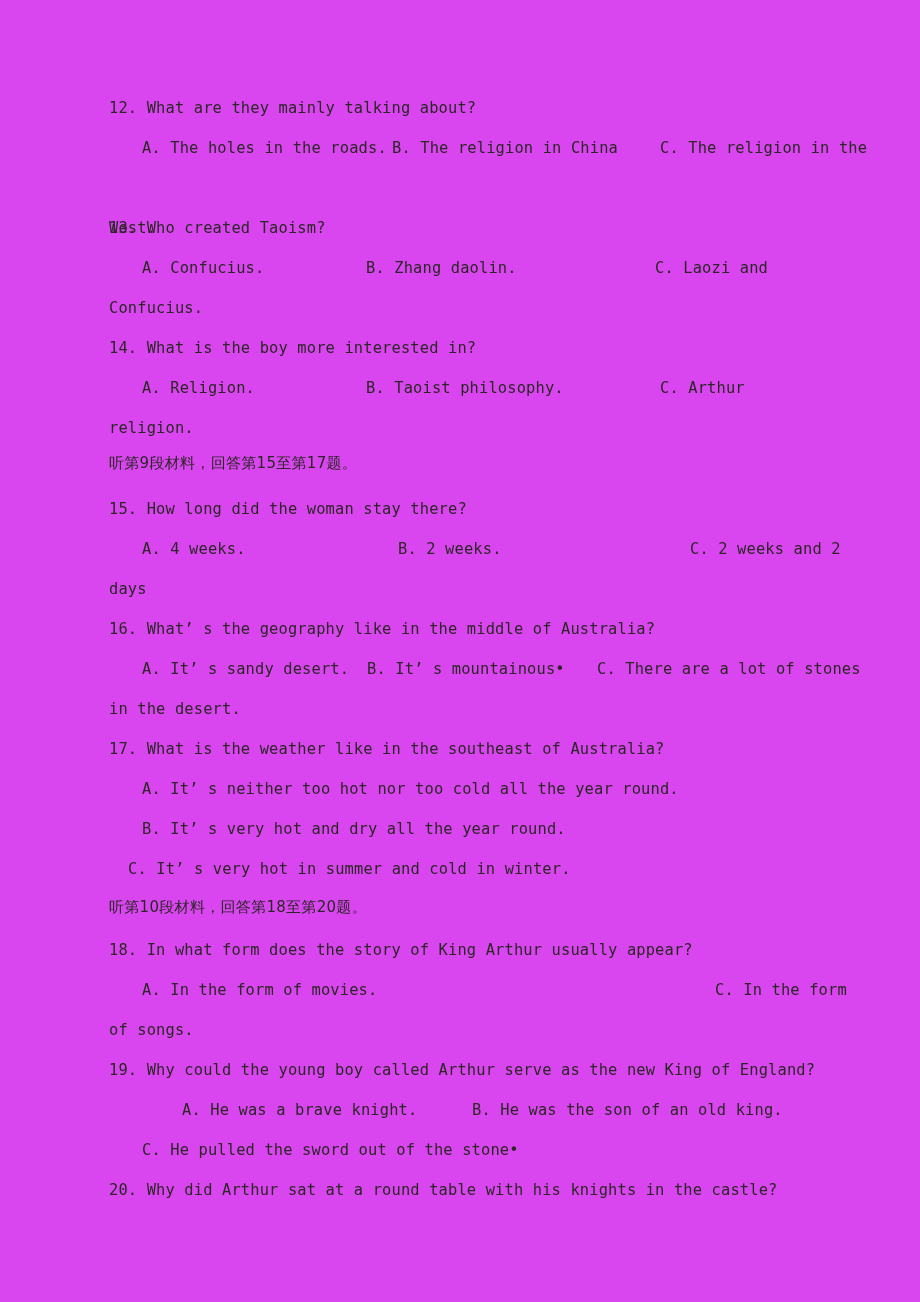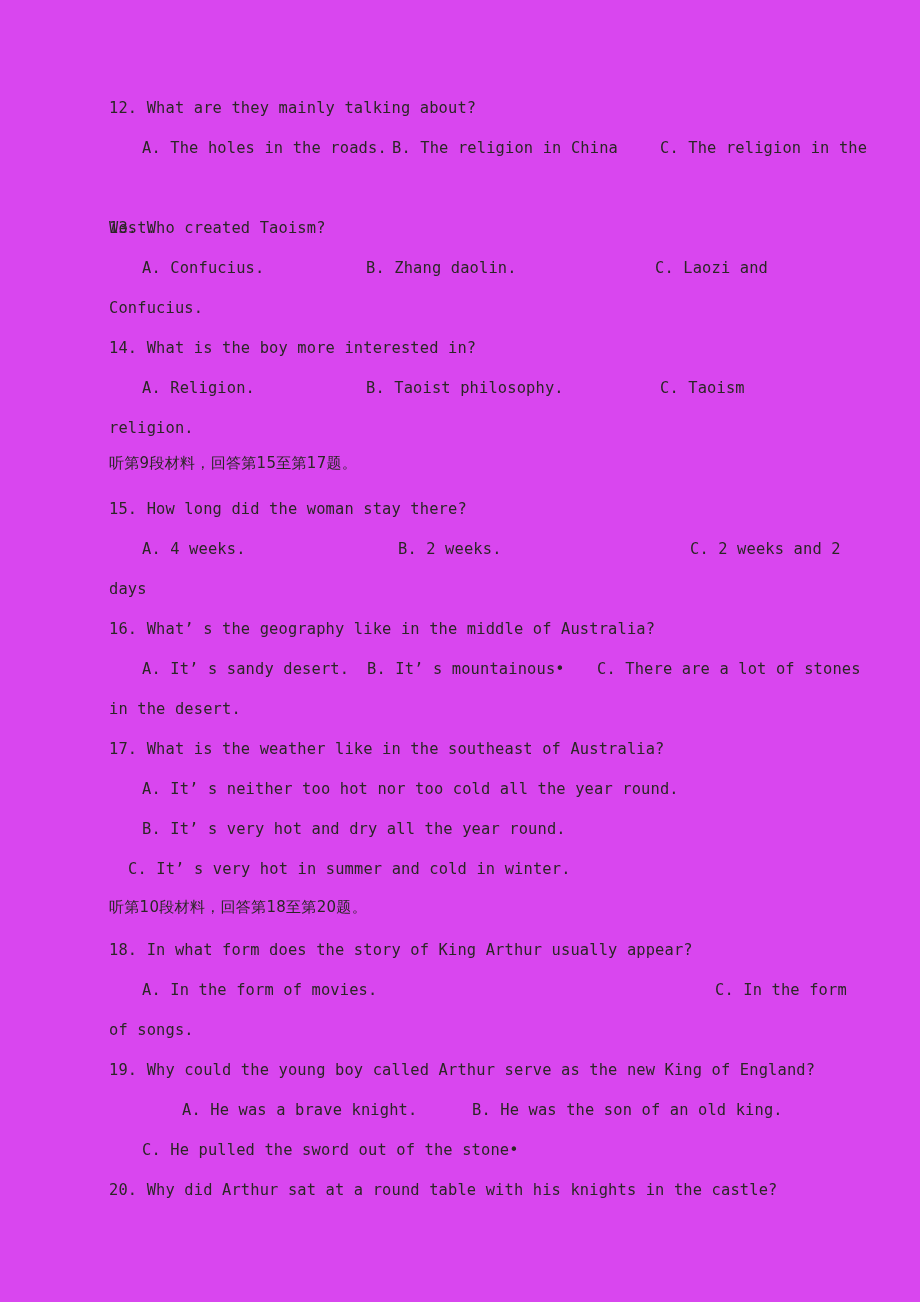--- a/index.html
+++ b/index.html
@@ -88,21 +88,21 @@
     <div class="optrow" style="top: 258px;">
       <span class="opt" style="left: 142px;">A. Confucius.</span>
       <span class="opt" style="left: 366px;">B. Zhang daolin.</span>
       <span class="opt" style="left: 655px;">C. Laozi and</span>
     </div>
     <div class="line cont" style="top: 298px;">Confucius.</div>
     <div class="line stem" style="top: 338px;">14. What is the boy more interested in?</div>
     <div class="optrow" style="top: 378px;">
       <span class="opt" style="left: 142px;">A. Religion.</span>
       <span class="opt" style="left: 366px;">B. Taoist philosophy.</span>
-      <span class="opt" style="left: 660px;">C. Taoism</span>
+      <span class="opt" style="left: 660px;">C. Arthur</span>
     </div>
     <div class="line cont" style="top: 418px;">religion.</div>
     <div class="line cjk" style="top: 453px;">听第9段材料，回答第15至第17题。</div>
     <div class="line stem" style="top: 499px;">15. How long did the woman stay there?</div>
     <div class="optrow" style="top: 539px;">
       <span class="opt" style="left: 142px;">A. 4 weeks.</span>
       <span class="opt" style="left: 398px;">B. 2 weeks.</span>
       <span class="opt" style="left: 690px;">C. 2 weeks and 2</span>
     </div>
     <div class="line cont" style="top: 579px;">days</div>

